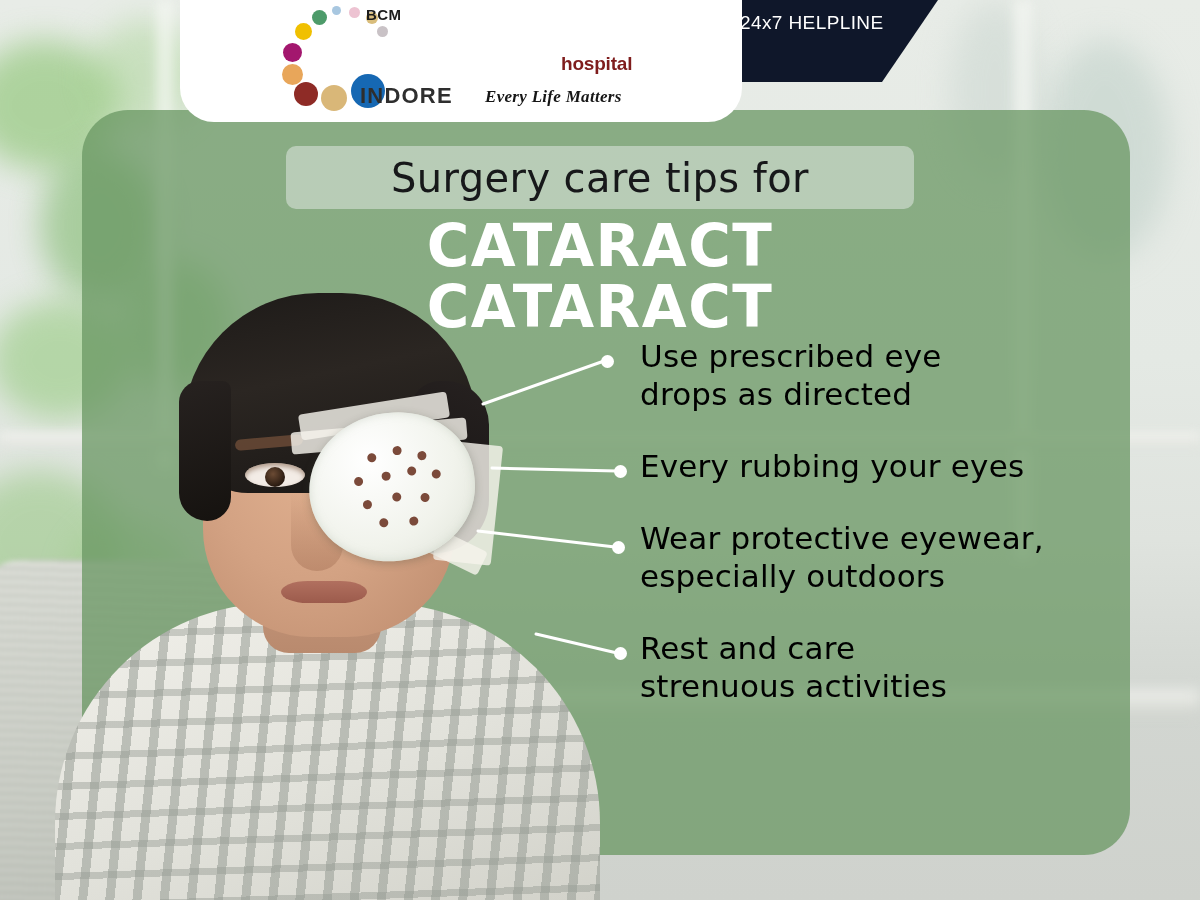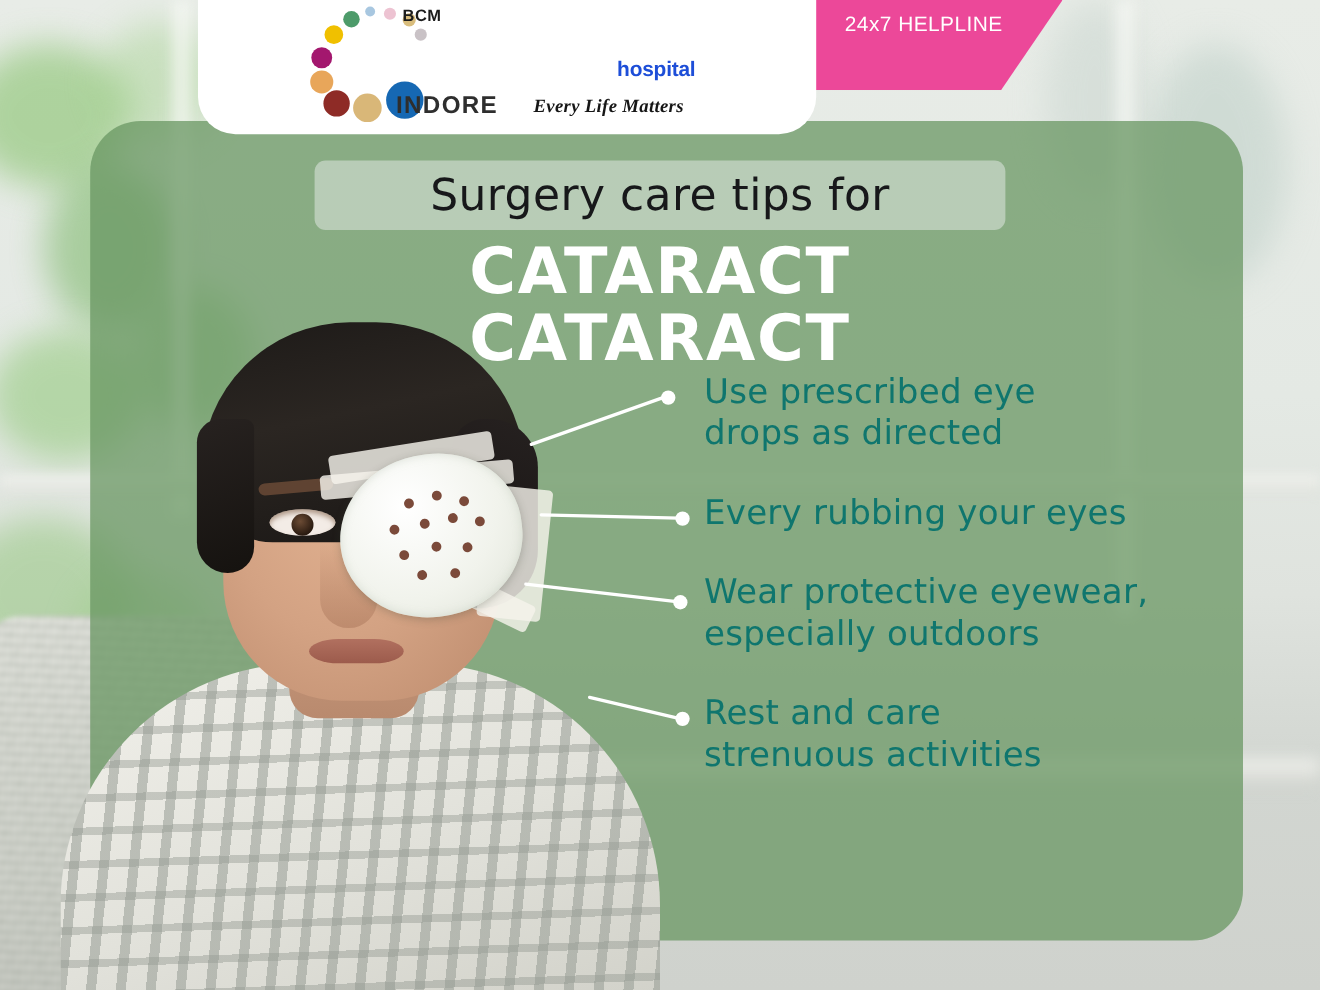--- a/index.html
+++ b/index.html
@@ -66,38 +66,38 @@
   }
   .logo-name {
     position:absolute; left:152px; top:52px;
     font-family:"Liberation Serif", serif;
     font-size:29px; font-weight:700; color:#111; letter-spacing:-.2px;
     white-space:nowrap;
   }
   .logo-hospital {
     position:absolute; left:381px; top:83px;
     font-family:"Liberation Sans", sans-serif;
-    font-size:19px; font-weight:700; color:#1d4ed8; letter-spacing:-.2px;
+    font-size:19px; font-weight:700; color:#7f1d1d; letter-spacing:-.2px;
   }
   .logo-city {
     position:absolute; left:180px; top:113px;
     font-family:"Liberation Sans", sans-serif;
     font-size:22px; font-weight:700; color:#2e2e2e; letter-spacing:1.2px;
   }
   .logo-tagline {
     position:absolute; left:305px; top:117px;
     font-family:"Liberation Serif", serif;
     font-style:italic; font-size:17px; font-weight:600; color:#161616;
     letter-spacing:.3px;
   }
 
   
   .helpline {
-    position:absolute; left:664px; top:0; width:302px; height:82px;
-    background:#ec4899;
+    position:absolute; left:636px; top:0; width:302px; height:82px;
+    background:#0f172a;
     clip-path:polygon(56px 0, 302px 0, 246px 82px, 0 82px);
     z-index:25;
   }
   .helpline-inner { position:absolute; left:104px; top:10px; }
   .helpline-label {
     font-size:19px; color:#ffffff; letter-spacing:.4px; font-weight:400;
     line-height:1.35;
   }
   .helpline-number {
     font-size:23px; color:#ffffff; font-weight:700; letter-spacing:.2px;
@@ -211,21 +211,21 @@
     font-family:"DejaVu Sans", sans-serif;
     font-size:58px; font-weight:700; color:#ffffff;
     letter-spacing:1.5px; line-height:1.05;
   }
 
   
   .tips { position:absolute; left:640px; top:330px; width:470px; z-index:22; }
   .tip {
     position:absolute;
     font-family:"DejaVu Sans", sans-serif;
-    font-size:31px; color:#0f766e; line-height:1.22;
+    font-size:31px; color:#000000; line-height:1.22;
     letter-spacing:.2px; white-space:pre-line;
   }
 
   
   .leaders { position:absolute; inset:0; z-index:20; pointer-events:none; }
   .dot {
     position:absolute; width:13px; height:13px; border-radius:50%;
     background:#ffffff; z-index:21;
   }
 </style>

